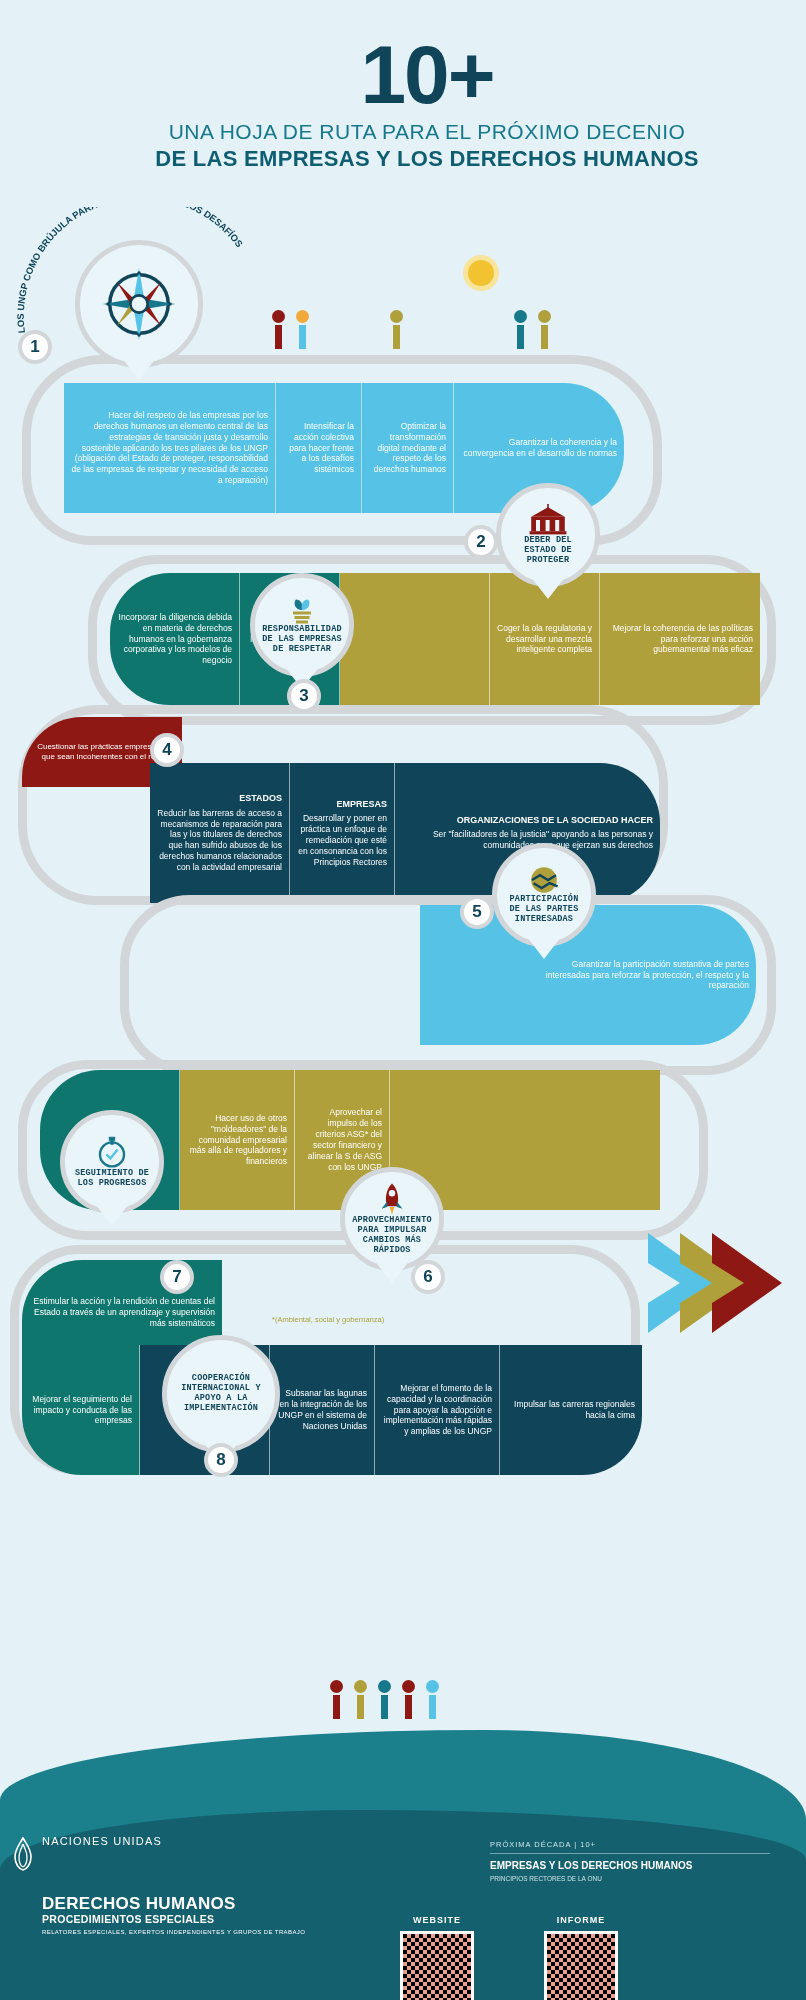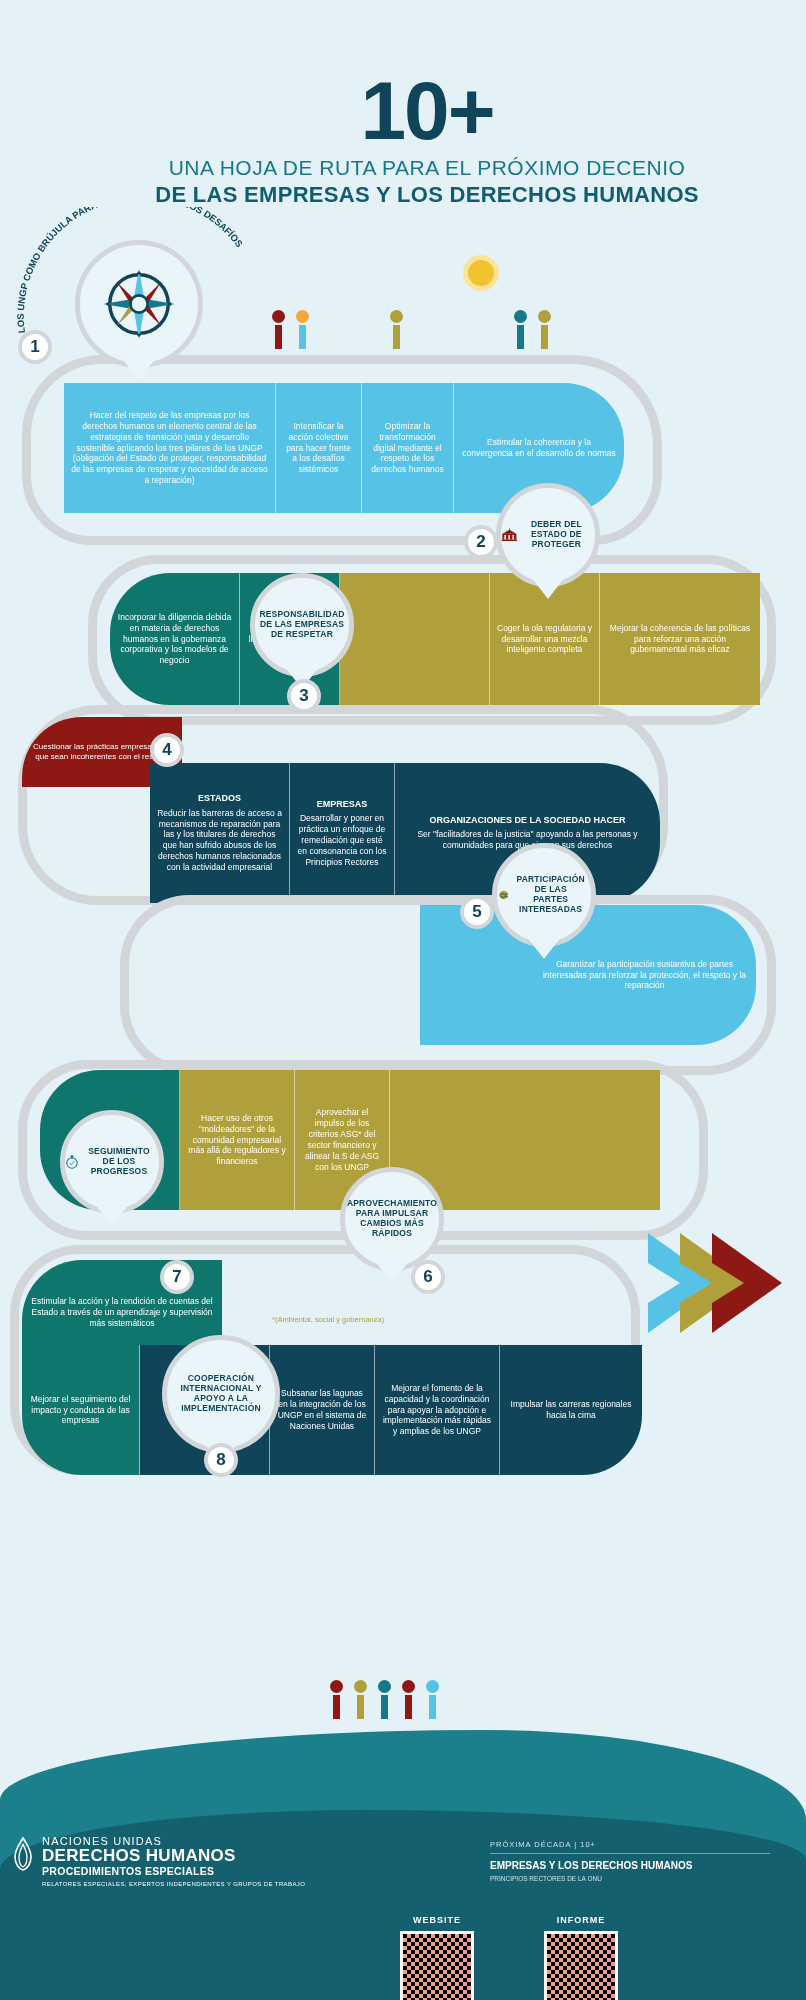--- a/index.html
+++ b/index.html
@@ -5,21 +5,21 @@
   * { box-sizing: border-box; margin:0; padding:0; }
   body {
     width: 806px; height: 2000px;
     background: #e4f2f8;
     font-family: "Liberation Sans", sans-serif;
     position: relative; overflow: hidden;
   }
   .page { position:relative; width:806px; height:2000px; }
 
   
-  .header { text-align:center; padding-top:72px;margin-left:48px; }
+  .header { text-align:center; padding-top:36px;margin-left:48px; }
   .big10 {
     font-size:82px; font-weight:bold; color:#0f4459;
     letter-spacing:-2px; line-height:0.95;
   }
   .sub1 {
     font-size:21px; color:#17788c; letter-spacing:0.5px;
     margin-top:6px; font-weight:400;
   }
   .sub2 {
     font-size:22px; color:#0f5d70; font-weight:bold;
@@ -27,21 +27,21 @@
   }
 
   
   .road { position:absolute; left:0; top:205px; width:806px; height:1090px; }
 
   .band {
     position:absolute; display:flex; align-items:stretch;
     border-radius:0; overflow:visible;
   }
   .cell {
-    color:#fff; font-size:8.5px; line-height:1.28; text-align:center;
+    color:#fff; font-size:8.5px; line-height:1.28; text-align:right;
     padding:9px 7px; display:flex; align-items:center; justify-content:center;
     border-right:1px solid rgba(255,255,255,.55);
   }
   .cell:last-child { border-right:none; }
   .cell b, .cell .hd { display:block; font-weight:bold; font-size:9px; margin-bottom:3px; }
 
   
   .trackBlue  { background:#55c2e6; }
   .trackRed   { background:#0f766e; }
   .trackGold  { background:#b0a03b; }
@@ -50,22 +50,22 @@
 
   .outline {
     position:absolute; border:9px solid #d2d6d9; border-radius:70px;
     pointer-events:none;
   }
 
   
   .pin {
     position:absolute; width:104px; height:104px; border-radius:50%;
     background:#eaf5fa; border:5px solid #d2d6d9;
-    display:flex; flex-direction:row; align-items:center; justify-content:center;
-    text-align:center; z-index:20;
+    display:flex; flex-direction:column; align-items:center; justify-content:center;
+    text-align:center; z-index:20;font-family:Liberation Mono, monospace;
   }
   .pin:after {
     content:""; position:absolute; bottom:-17px; left:50%; transform:translateX(-50%);
     border-left:17px solid transparent; border-right:17px solid transparent;
     border-top:22px solid #eaf5fa;
   }
   .pin .ptitle {
     font-size:8.5px; font-weight:bold; color:#0f4459; line-height:1.16;
     padding:0 6px; letter-spacing:.2px;
   }
@@ -86,21 +86,21 @@
   .footnote { position:absolute; font-size:7.5px; color:#b0a03b; }
 
   
   .footer { position:absolute; left:0; top:1690px; width:806px; height:310px; }
   .hill1 { position:absolute; left:0; top:40px; width:806px; height:270px;
            background:#1b7f8c; border-radius:60% 40% 0 0 / 70px 90px 0 0; }
   .hill2 { position:absolute; left:0; top:120px; width:806px; height:190px;
            background:#14606e; border-radius:45% 55% 0 0 / 60px 50px 0 0; }
   .unlogo { position:absolute; left:42px; top:145px; color:#fff; }
   .unlogo .l1 { font-size:11px; letter-spacing:1.2px; }
-  .unlogo .l2 { font-size:17px; font-weight:bold; letter-spacing:.3px; line-height:1.05;}
+  .unlogo .l2 { font-size:17px; font-weight:bold; letter-spacing:.3px; line-height:1.05;margin-top:48px;}
   .unlogo .l3 { font-size:10.5px; font-weight:bold; letter-spacing:.3px; }
   .unlogo .l4 { font-size:6px; letter-spacing:.4px; margin-top:4px; }
   .rbox { position:absolute; left:490px; top:150px; color:#cfe3e8; }
   .rbox .r1 { font-size:7.5px; letter-spacing:1px; }
   .rbox .rule { height:1px; background:#6ea7b2; margin:4px 0 6px; width:280px; }
   .rbox .r2 { font-size:10px; font-weight:bold; color:#fff; line-height:1.15; }
   .rbox .r3 { font-size:6.5px; margin-top:3px; }
   .qrwrap { position:absolute; top:225px; left:400px; display:flex; gap:70px; }
   .qrcol { text-align:center; }
   .qrcol .qlab { color:#fff; font-size:9px; font-weight:bold; letter-spacing:1px; margin-bottom:6px; }
@@ -169,21 +169,21 @@
       <div class="cell" style="flex:0 0 212px">
           <span>Hacer del respeto de las empresas por los derechos humanos un elemento central de las estrategias de transición justa y desarrollo sostenible aplicando los tres pilares de los UNGP (obligación del Estado de proteger, responsabilidad de las empresas de respetar y necesidad de acceso a reparación)</span>
         </div>
       <div class="cell" style="flex:0 0 86px">
           <span>Intensificar la acción colectiva para hacer frente a los desafíos sistémicos</span>
         </div>
       <div class="cell" style="flex:0 0 92px">
           <span>Optimizar la transformación digital mediante el respeto de los derechos humanos</span>
         </div>
       <div class="cell" style="flex:1">
-          <span>Estimular la coherencia y la convergencia en el desarrollo de normas</span>
+          <span>Garantizar la coherencia y la convergencia en el desarrollo de normas</span>
         </div>
     </div>
 
     <div class="pin" style="left:75px; top:35px; width:128px; height:128px;">
       <svg class="compass" width="86" height="86" viewBox="0 0 100 100">
         <circle cx="50" cy="50" r="34" fill="none" stroke="#0f4459" stroke-width="4"></circle>
         <polygon points="50,8 57,50 50,60 43,50" fill="#55c2e6"></polygon>
         <polygon points="50,92 57,50 50,40 43,50" fill="#55c2e6"></polygon>
         <polygon points="8,50 50,57 60,50 50,43" fill="#17788c"></polygon>
         <polygon points="92,50 50,57 40,50 50,43" fill="#17788c"></polygon>

